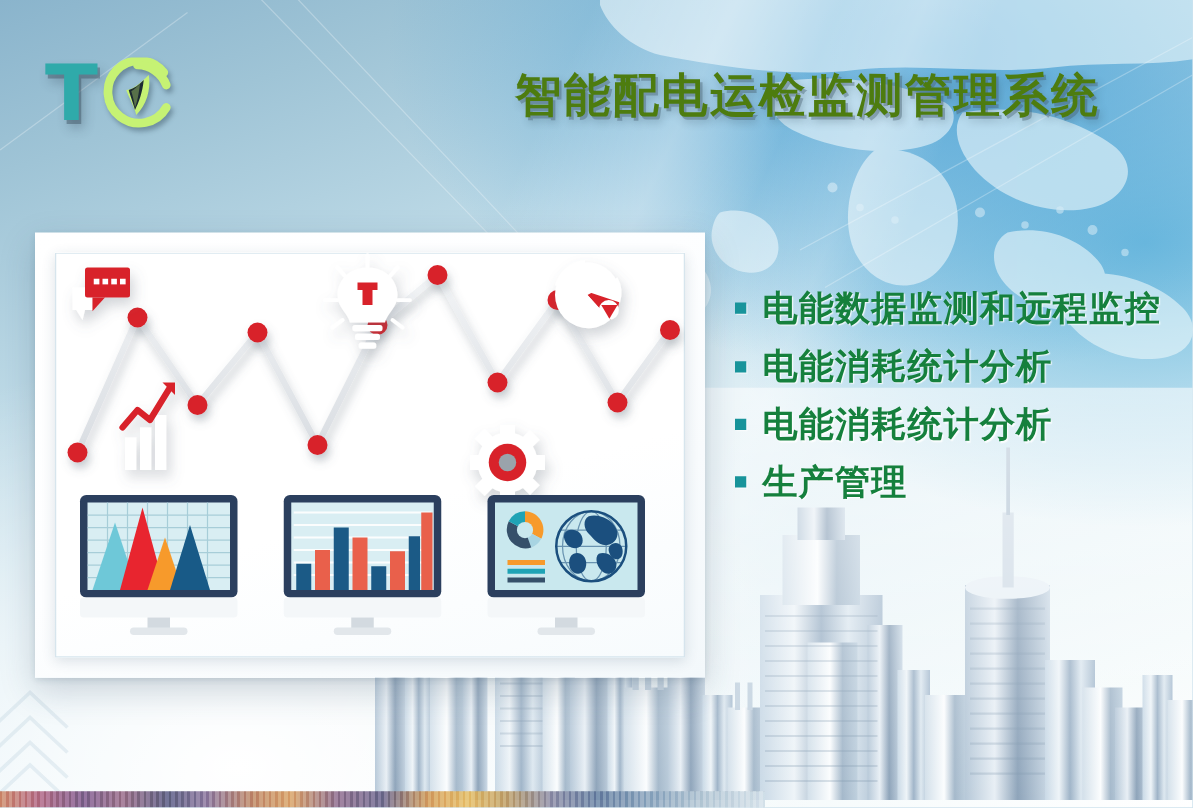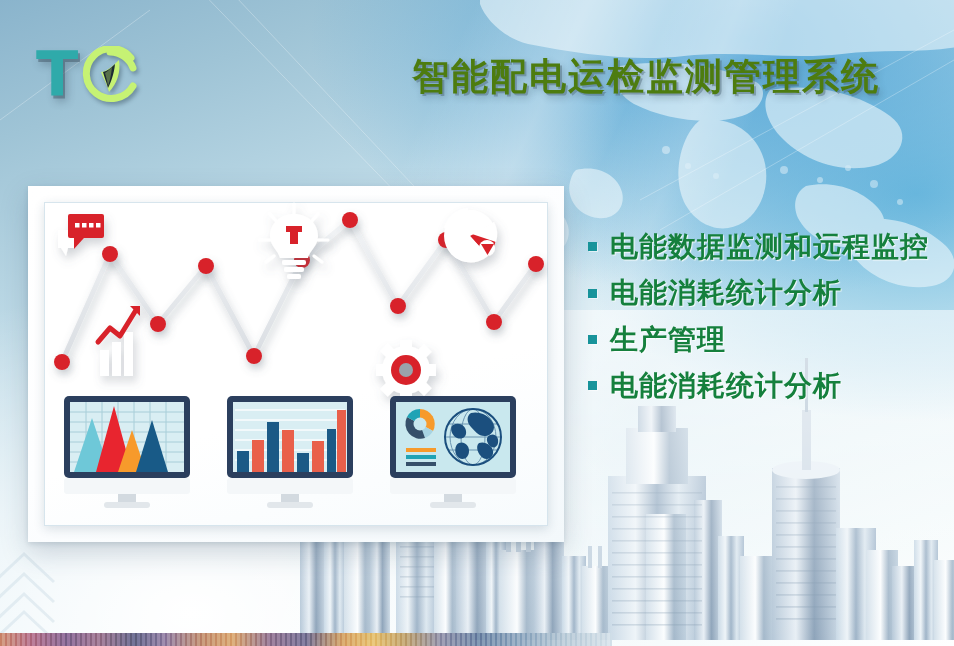--- a/index.html
+++ b/index.html
@@ -309,25 +309,25 @@
     <div class="feature">
       <span class="f-bullet"></span>
       <span class="f-text">电能数据监测和远程监控</span>
     </div>
     <div class="feature">
       <span class="f-bullet"></span>
       <span class="f-text">电能消耗统计分析</span>
     </div>
     <div class="feature">
       <span class="f-bullet"></span>
-      <span class="f-text">生产管理</span>
+      <span class="f-text">电能消耗统计分析</span>
     </div>
     <div class="feature">
       <span class="f-bullet"></span>
-      <span class="f-text">电能消耗统计分析</span>
+      <span class="f-text">生产管理</span>
     </div>
   </div>
 
   <div class="panel">
     <div class="panel-inner">
 
       <div class="panel-art">
         <svg viewBox="0 0 504 324" preserveAspectRatio="none">
           <defs>
             <linearGradient id="lineg" x1="0" y1="0" x2="0" y2="1">

